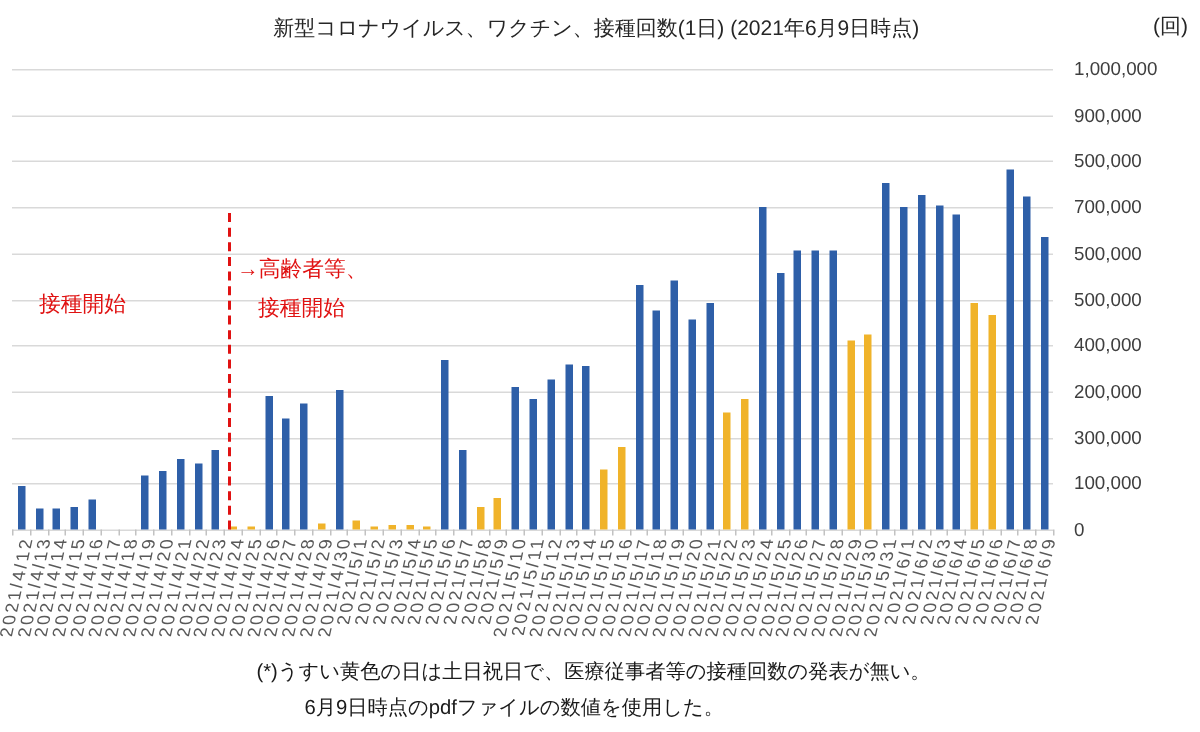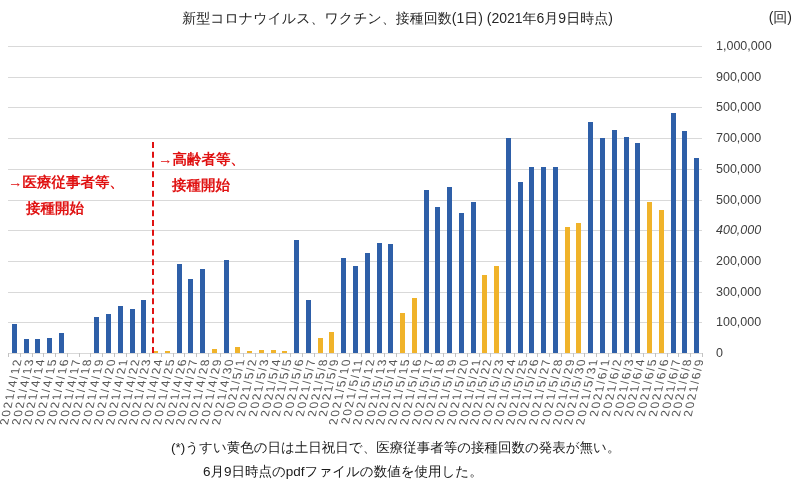--- a/index.html
+++ b/index.html
@@ -10,21 +10,21 @@
   #unit-label{left:700px;top:9px;width:92px;text-align:right;font-size:14px;color:#262626;}
   #plot-area{left:8px;top:46px;width:694px;height:307px;}
   .gridline{position:absolute;left:0;width:100%;height:0;border-top:1px solid #d9d9d9;}
   .bar{position:absolute;bottom:0;width:5px;}
   .tick{position:absolute;top:307px;width:0;height:4px;border-left:1px solid #c2c2c2;}
   .ylab{position:absolute;left:716px;width:84px;height:16px;line-height:16px;
         font-size:12.5px;color:#3f3f3f;text-align:left;}
   .xlab{position:absolute;width:80px;height:12px;font-size:12px;letter-spacing:1.5px;
         color:#595959;text-align:right;white-space:nowrap;line-height:12px;
         transform:skewX(-12deg) rotate(-90deg);transform-origin:0 0;}
-  .annotation{line-height:26px;font-size:14.5px;font-weight:bold;color:#e01212;white-space:nowrap;}
+  .annotation{line-height:26px;font-size:14.5px;font-weight:normal;color:#e01212;white-space:nowrap;margin-top:21px;}
   #divider-line{left:152px;top:142px;height:211px;width:0;border-left:2px dashed #e01212;}
   #annotation-medical{left:8px;top:169px;}
   #annotation-elderly{left:158px;top:146px;}
   .ann-line2-medical{display:block;padding-left:18px;}
   .ann-line2-elderly{display:block;padding-left:14px;}
   .footnote-line{font-size:13.5px;color:#1a1a1a;white-space:nowrap;}
   #footnote-1{left:171px;top:439px;}
   #footnote-2{left:203px;top:463px;}
 </style>
 </head>
@@ -161,21 +161,21 @@
     <div class="tick" style="left: 659px;"></div>
     <div class="tick" style="left: 670px;"></div>
     <div class="tick" style="left: 682px;"></div>
     <div class="tick" style="left: 694px;"></div>
   </div>
 <div class="abs" id="y-axis-labels">
     <div class="ylab" style="top: 345px;">0</div>
     <div class="ylab" style="top: 314px;">100,000</div>
     <div class="ylab" style="top: 284px;">300,000</div>
     <div class="ylab" style="top: 253px;">200,000</div>
-    <div class="ylab" style="top: 222px; font-style: italic;">400,000</div>
+    <div class="ylab" style="top: 222px;">400,000</div>
     <div class="ylab" style="top: 192px;">500,000</div>
     <div class="ylab" style="top: 161px;">500,000</div>
     <div class="ylab" style="top: 130px;">700,000</div>
     <div class="ylab" style="top: 99px;">500,000</div>
     <div class="ylab" style="top: 69px;">900,000</div>
     <div class="ylab" style="top: 38px;">1,000,000</div>
   </div>
 <div class="abs" id="x-axis-labels">
     <div class="xlab" style="left: -5px; top: 438px;">2021/4/12</div>
     <div class="xlab" style="left: 7px; top: 438px;">2021/4/13</div>
@@ -234,21 +234,20 @@
     <div class="xlab" style="left: 630px; top: 438px;">2021/6/5</div>
     <div class="xlab" style="left: 642px; top: 438px;">2021/6/6</div>
     <div class="xlab" style="left: 654px; top: 438px;">2021/6/7</div>
     <div class="xlab" style="left: 665px; top: 438px;">2021/6/8</div>
     <div class="xlab" style="left: 677px; top: 438px;">2021/6/9</div>
   </div>
 
 <div class="abs" id="divider-line"></div>
 
 <div class="abs annotation" id="annotation-medical">
-  <span>→医療従事者等、</span>
   <span class="ann-line2-medical">接種開始</span>
 </div>
 
 <div class="abs annotation" id="annotation-elderly">
   <span>→高齢者等、</span>
   <span class="ann-line2-elderly">接種開始</span>
 </div>
 
 <div class="abs footnote-line" id="footnote-1">(*)うすい黄色の日は土日祝日で、医療従事者等の接種回数の発表が無い。</div>
 <div class="abs footnote-line" id="footnote-2">6月9日時点のpdfファイルの数値を使用した。</div>

